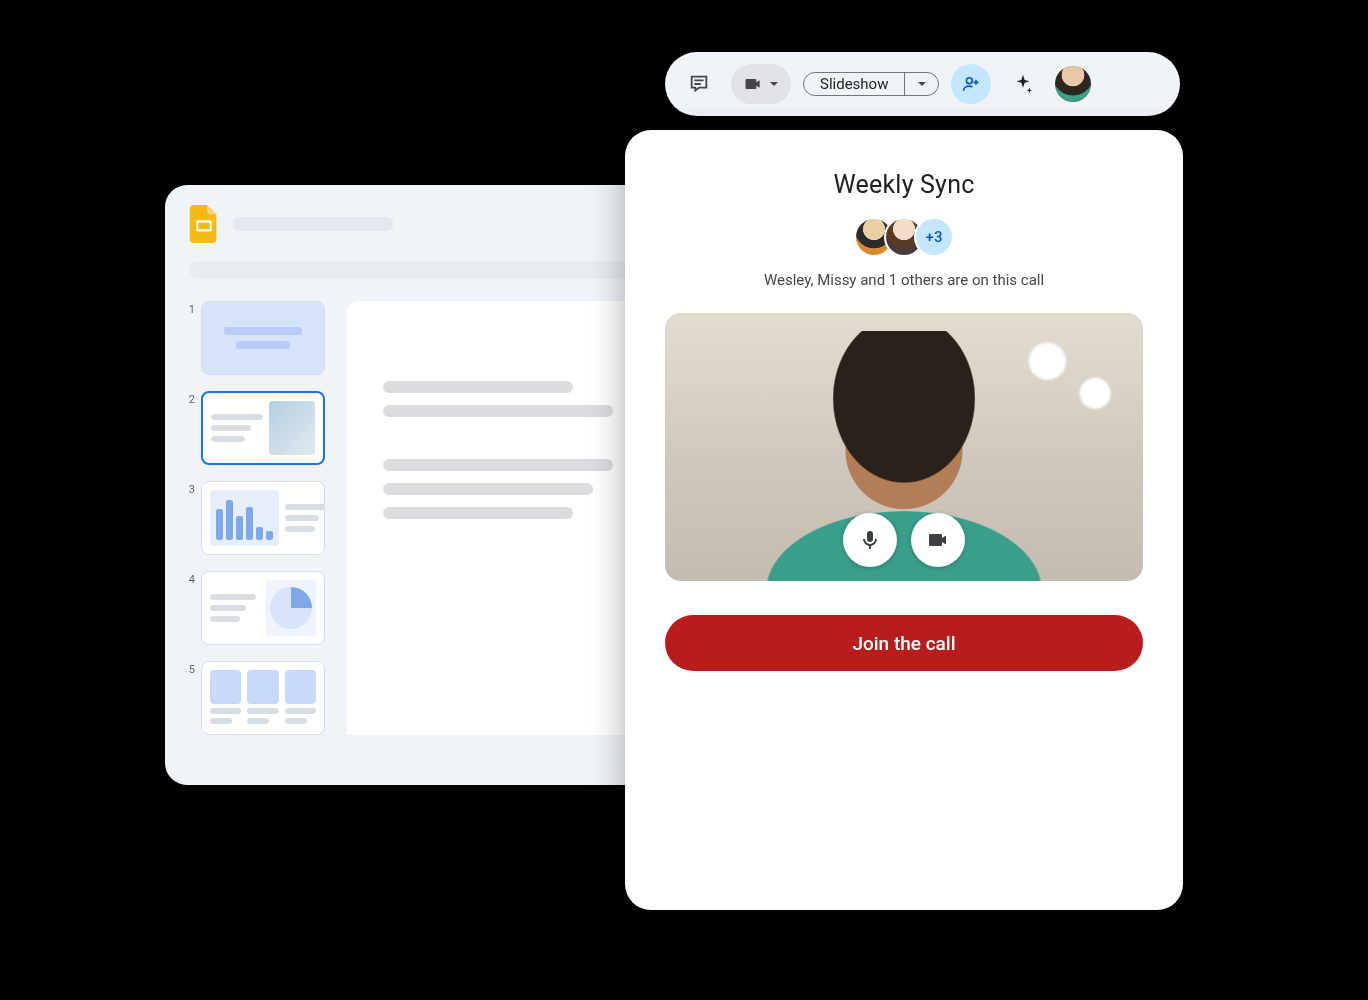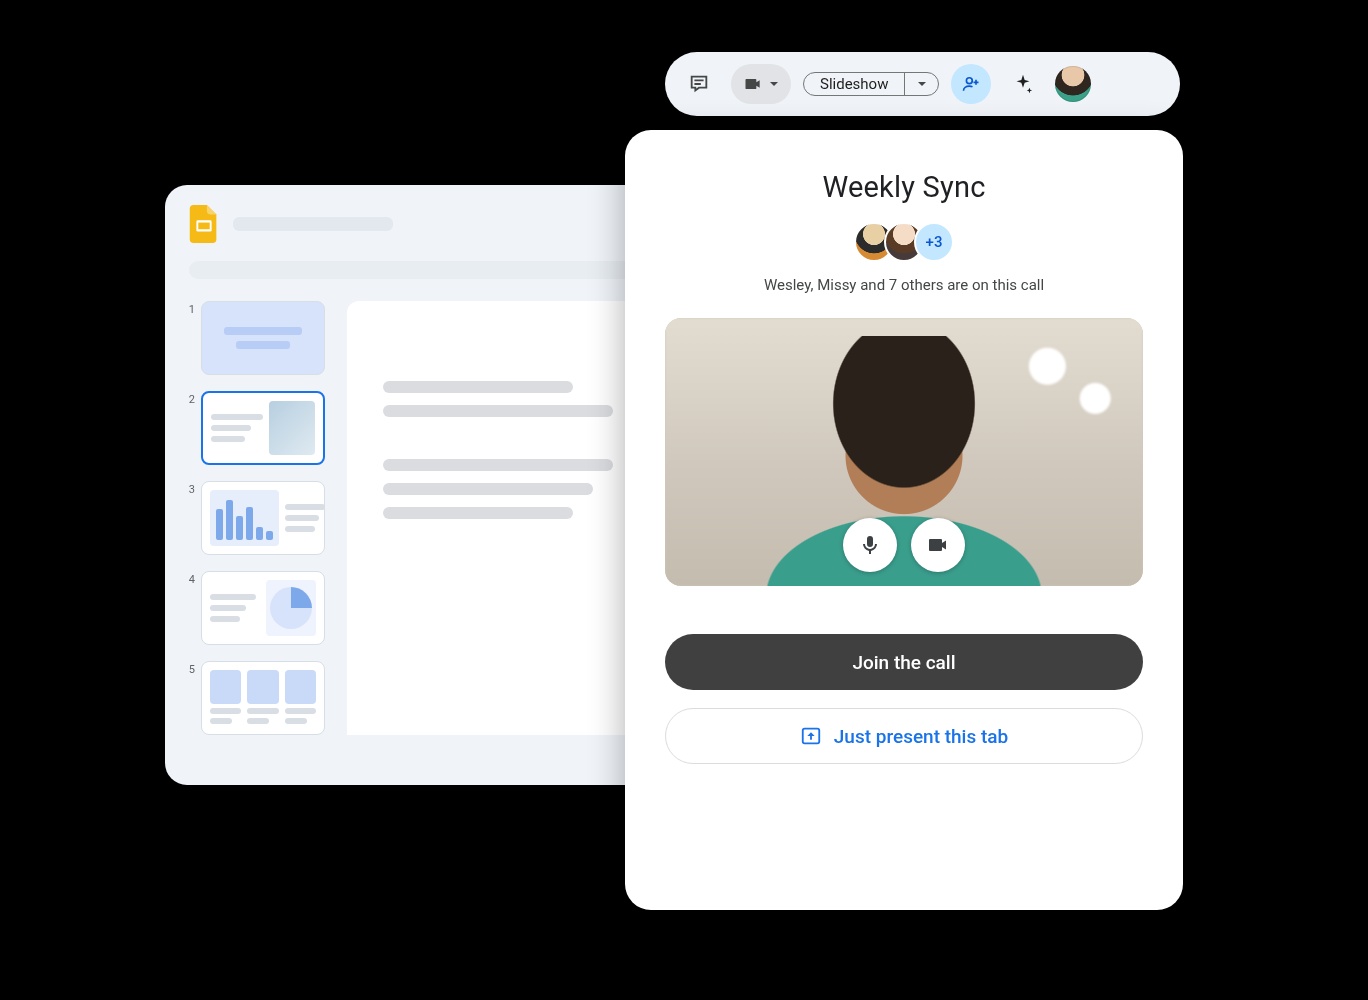--- a/index.html
+++ b/index.html
@@ -59,21 +59,21 @@
   .tp-split .dd{width:34px;height:100%;border-left:1px solid #747775;display:flex;align-items:center;justify-content:center}
   .tp-share{background:#c2e7ff}
   .avatar-s{width:36px;height:36px;border-radius:50%;background:radial-gradient(circle at 50% 25%,#e8c8a8 0 34%,#2f2620 36% 62%,#3aa088 64% 100%);box-shadow:inset 0 0 0 1px rgba(0,0,0,.1)}
 
   
   .meet-pop{
     position:absolute;left:625px;top:130px;width:558px;height:780px;
     background:#fff;border-radius:26px;box-shadow:0 8px 36px rgba(0,0,0,.32);
     display:flex;flex-direction:column;align-items:center;padding:40px 38px 34px
   }
-  .meet-title{font-size:29px;color:#202124;font-weight:400;letter-spacing:.2px}
+  .meet-title{font-size:25px;color:#202124;font-weight:400;letter-spacing:.2px}
   .meet-avatars{display:flex;margin-top:18px}
   .av{width:40px;height:40px;border-radius:50%;border:2px solid #fff;background:#ccc}
   .av+.av{margin-left:-10px}
   .av1{background:radial-gradient(circle at 50% 28%,#e9cfa4 0 34%,#2b2b2b 36% 60%,#d58a33 62% 100%)}
   .av2{background:radial-gradient(circle at 50% 28%,#f5dcc6 0 34%,#5a3b25 36% 60%,#463b3a 62% 100%)}
   .av.more{background:#c2e7ff;color:#0b57d0;display:flex;align-items:center;justify-content:center;font-size:15px;font-weight:500}
   .meet-sub{margin-top:14px;font-size:15px;color:#444746;text-align:center}
 
   .cam-preview{
     margin-top:24px;width:478px;height:268px;border-radius:16px;overflow:hidden;
@@ -95,21 +95,21 @@
       radial-gradient(circle at 50% 46%,#b17e57 0 58px,transparent 59px),              
       radial-gradient(circle at 44% 46%,#1f1a16 0 5px,transparent 6px),                
       radial-gradient(circle at 56% 46%,#1f1a16 0 5px,transparent 6px),                
       radial-gradient(ellipse 60px 26px at 50% 60%,#3a2d22 0 55%,transparent 56%),     
       radial-gradient(ellipse 190px 110px at 50% 100%,#3a9e8d 0 72%,transparent 73%);  
   }
   .cam-ctrls{position:absolute;left:50%;bottom:14px;transform:translateX(-50%);display:flex;gap:14px}
   .cc{width:54px;height:54px;border-radius:50%;background:#fff;display:flex;align-items:center;justify-content:center;color:#3c4043;box-shadow:0 1px 4px rgba(0,0,0,.25);cursor:pointer}
 
   .btn-primary{
-    margin-top:48px;width:478px;height:56px;border-radius:28px;background:#404040;
+    margin-top:34px;width:478px;height:56px;border-radius:28px;background:#b91c1c;
     color:#fff;font-size:19px;display:flex;align-items:center;justify-content:center;
     cursor:pointer;font-weight:500
   }
   .btn-secondary{
     margin-top:18px;width:478px;height:56px;border-radius:28px;background:#fff;
     border:1px solid #dadce0;color:#1a73e8;font-size:19px;font-weight:500;
     display:flex;align-items:center;justify-content:center;gap:12px;cursor:pointer
   }
 
   svg{display:block}
@@ -268,41 +268,34 @@
 
 <div class="meet-pop">
   <div class="meet-title">Weekly Sync</div>
 
   <div class="meet-avatars">
     <span class="av av1"></span>
     <span class="av av2"></span>
     <span class="av more">+3</span>
   </div>
 
-  <div class="meet-sub">Wesley, Missy and 7 others are on this call</div>
+  <div class="meet-sub">Wesley, Missy and 1 others are on this call</div>
 
   <div class="cam-preview">
     <div class="bg"></div>
     <div class="person"></div>
     <div class="cam-ctrls">
       <span class="cc">
         <svg width="24" height="24" viewBox="0 0 24 24">
             <path fill="#3c4043" d="M12 14a3 3 0 0 0 3-3V6a3 3 0 0 0-6 0v5a3 3 0 0 0 3 3zm5-3a5 5 0 0 1-10 0H5a7 7 0 0 0 6 6.9V21h2v-3.1A7 7 0 0 0 19 11z"></path>
           </svg>
       </span>
       <span class="cc">
         <svg width="24" height="24" viewBox="0 0 24 24">
             <path fill="#3c4043" d="M4 6h11a1 1 0 0 1 1 1v3l4-2.6v9.2L16 14v3a1 1 0 0 1-1 1H4a1 1 0 0 1-1-1V7a1 1 0 0 1 1-1z"></path>
           </svg>
       </span>
     </div>
   </div>
 
   <div class="btn-primary">Join the call</div>
 
-  <div class="btn-secondary">
-    <svg width="22" height="22" viewBox="0 0 24 24">
-        <rect x="3" y="4" width="18" height="16" rx="2" fill="none" stroke="#1a73e8" stroke-width="2"></rect>
-        <path fill="#1a73e8" d="M12 8l4 4h-3v4h-2v-4H8z"></path>
-      </svg>
-    <span>Just present this tab</span>
-  </div>
 </div>
 
 </body></html>

